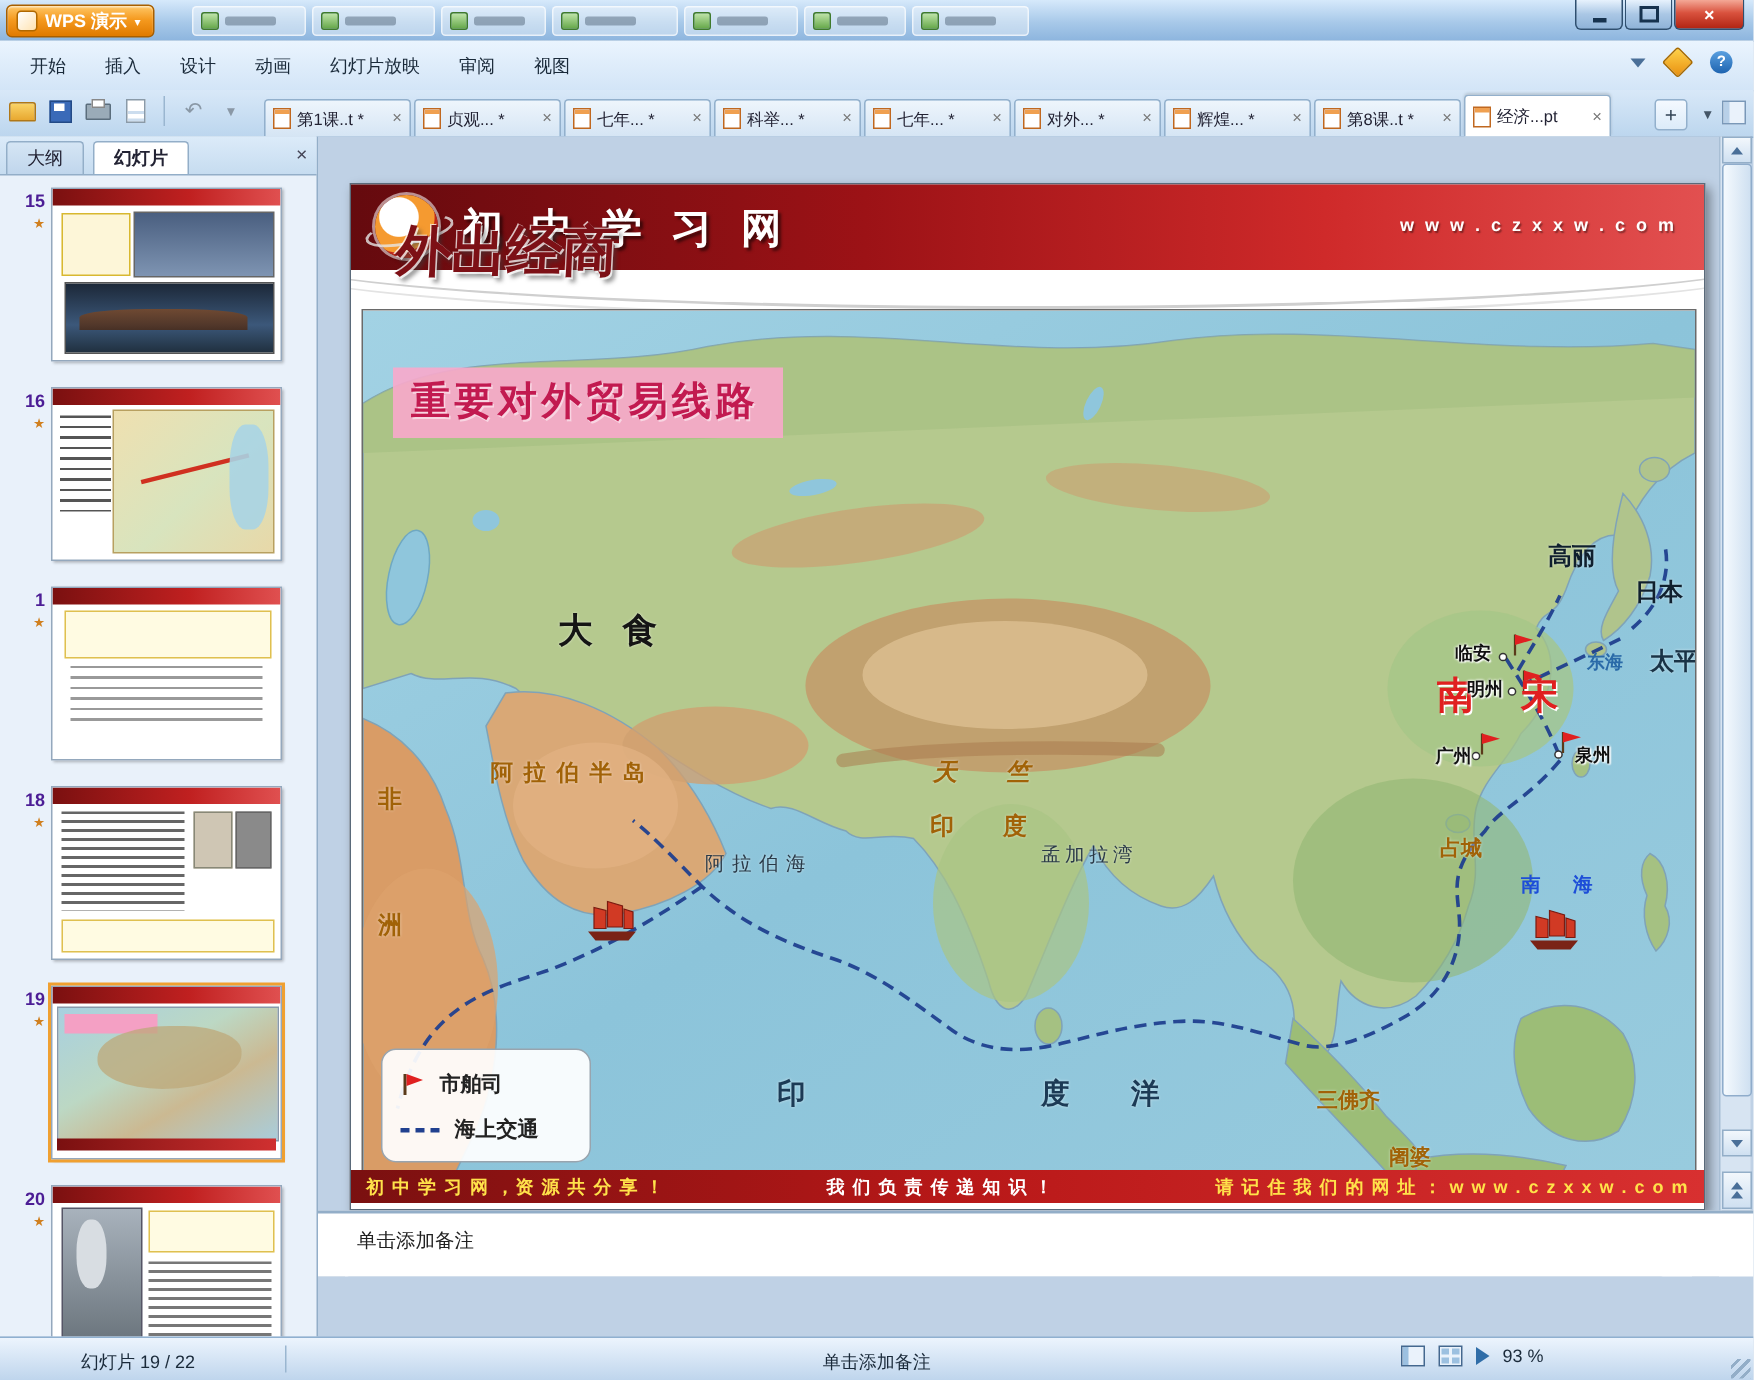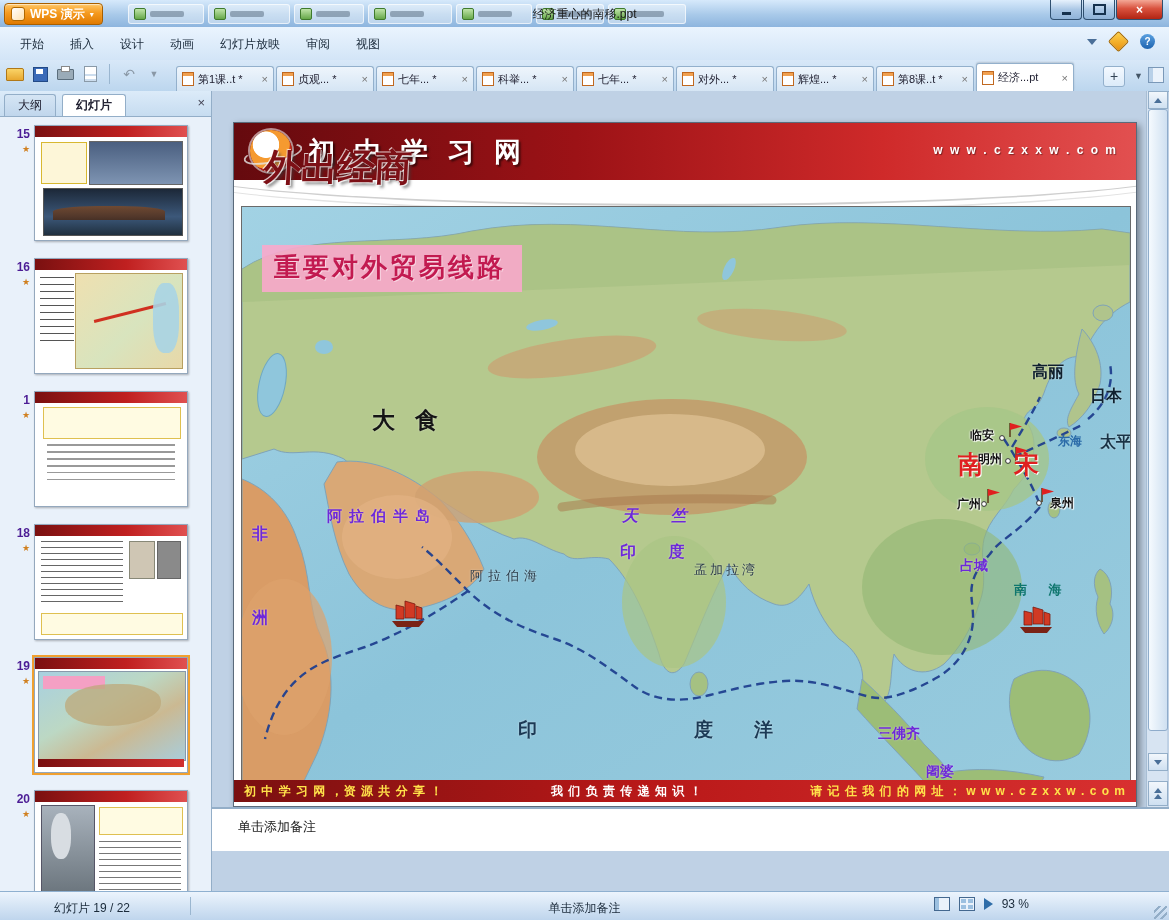--- a/index.html
+++ b/index.html
@@ -136,37 +136,37 @@
   .wave::after{content:"";position:absolute;left:-60px;top:-40px;width:1020px;height:70px;border-radius:50%;
     border-bottom:2px solid #e3e3e3}
   .slide-title{position:absolute;left:30px;top:20px;z-index:6;font-size:37px;font-weight:bold;color:#7d1016;
     transform:skewX(-3deg);
     text-shadow:-1px -1px 0 rgba(255,255,255,.75),1px 1px 0 rgba(255,255,255,.75),3px 3px 3px rgba(60,60,60,.55)}
   .map{position:absolute;left:7px;top:83px;width:888px;height:574px;border:1px solid #6a6a6a;overflow:hidden}
   .map svg{display:block}
   .map-caption{position:absolute;left:28px;top:122px;z-index:7;padding:5px 16px 7px 12px;
     background:rgba(248,168,203,.9);color:#c21a50;font-size:26px;font-weight:bold;letter-spacing:3px;
     text-shadow:1px 1px 0 rgba(255,255,255,.5)}
-  .mlbl{position:absolute;white-space:pre;color:#6d28d9;line-height:1.15;
+  .mlbl{position:absolute;white-space:pre;color:#a16207;line-height:1.15;
     text-shadow:0 0 2px rgba(255,255,255,.55)}
   .l-daishi{font-size:23px;font-weight:bold;letter-spacing:20px;color:#151515}
   .l-arab-pen{font-size:15px;font-weight:bold;letter-spacing:7px}
   .l-arab-sea{font-size:13px;letter-spacing:5px;color:#2a3a48}
   .l-africa{font-size:16px;font-weight:bold}
   .l-tianzhu{font-size:16px;font-weight:bold;letter-spacing:14px}
   .l-bengal{font-size:13px;letter-spacing:3px;color:#2a3a48}
   .l-song{font-size:25px;font-weight:bold;color:#e02020;letter-spacing:12px;text-shadow:1px 1px 0 #fff}
   .l-port{font-size:12px;font-weight:bold;color:#101010;
     text-shadow:0 0 2px #fff,0 0 2px #fff,1px 1px 1px #fff}
   .l-vert{width:20px;word-break:break-all;text-align:center}
   .l-md{font-size:14px;font-weight:bold}
   .l-bold{font-size:16px;font-weight:bold;color:#10202e}
   .l-sp{font-size:16px;font-weight:bold;line-height:2.1;color:#1a3346}
   .l-blue{font-size:12px;color:#2a6aa8;width:15px;line-height:1.35;font-weight:bold;text-shadow:none}
-  .l-bluesea{font-size:13px;color:#0f766e;letter-spacing:9px;font-weight:bold;text-shadow:none}
+  .l-bluesea{font-size:13px;color:#1d4ed8;letter-spacing:9px;font-weight:bold;text-shadow:none}
   .l-ocean{font-size:19px;font-weight:bold;color:#1c3a55}
   .l-isle{font-size:14px;font-weight:bold}
   .legend{position:absolute;left:12px;top:492px;width:140px;height:76px;background:rgba(255,255,255,.93);
     border:1px solid #98a4ae;border-radius:10px;padding:8px 0 0 12px;box-sizing:border-box;z-index:5}
   .leg-row{display:flex;align-items:center;gap:10px;height:30px;font-size:14px;font-weight:bold;color:#222}
   .leg-flag{width:16px;height:14px;position:relative;flex:none}
   .leg-flag::before{content:"";position:absolute;left:2px;top:0;width:2px;height:14px;background:#5a3a1a}
   .leg-flag::after{content:"";position:absolute;left:4px;top:0;width:0;height:0;
     border-top:4px solid transparent;border-bottom:4px solid transparent;border-left:11px solid #e02020}
   .leg-dash{width:26px;height:0;border-top:3px dashed #20408f;flex:none}
@@ -252,21 +252,20 @@
       </div>
     <div class="chip" style="width:56px">
         <span class="cicon"></span>
         <span class="ctext"></span>
       </div>
     <div class="chip" style="width:66px">
         <span class="cicon"></span>
         <span class="ctext"></span>
       </div>
   </div>
-  <div class="tb-title">经济重心的南移.ppt</div>
   <div class="win-btns">
     <div class="wbtn">
         <span class="glyph-min"></span>
       </div>
     <div class="wbtn">
         <span class="glyph-max"></span>
       </div>
     <div class="wbtn close">
         <span>×</span>
       </div>
@@ -594,20 +593,30 @@
           <span class="mlbl l-vert l-sp" style="left: 858px; top: 218px;">太平洋</span>
           <span class="mlbl l-blue" style="left: 816px; top: 226px;">东海</span>
           <span class="mlbl l-bluesea" style="left: 772px; top: 376px;">南 海</span>
           <span class="mlbl l-ocean" style="left: 276px; top: 512px;">印</span>
           <span class="mlbl l-ocean" style="left: 452px; top: 512px;">度</span>
           <span class="mlbl l-ocean" style="left: 512px; top: 512px;">洋</span>
           <span class="mlbl l-isle" style="left: 636px; top: 518px;">三佛齐</span>
           <span class="mlbl l-isle" style="left: 684px; top: 556px;">阇婆</span>
         </div>
 
+      <div class="legend">
+        <div class="leg-row">
+          <span class="leg-flag"></span>
+          <span>市舶司</span>
+        </div>
+        <div class="leg-row">
+          <span class="leg-dash"></span>
+          <span>海上交通</span>
+        </div>
+      </div>
     </div>
 
     <div class="map-caption">重要对外贸易线路</div>
 
     <div class="slide-footer">
       <span class="f-yellow">初 中 学 习 网 ，资 源 共 分 享 ！</span>
       <span class="f-white">我 们 负 责 传 递 知 识 ！</span>
       <span class="f-yellow">请 记 住 我 们 的 网 址 ： w w w . c z x x w . c o m</span>
     </div>
   </div>

